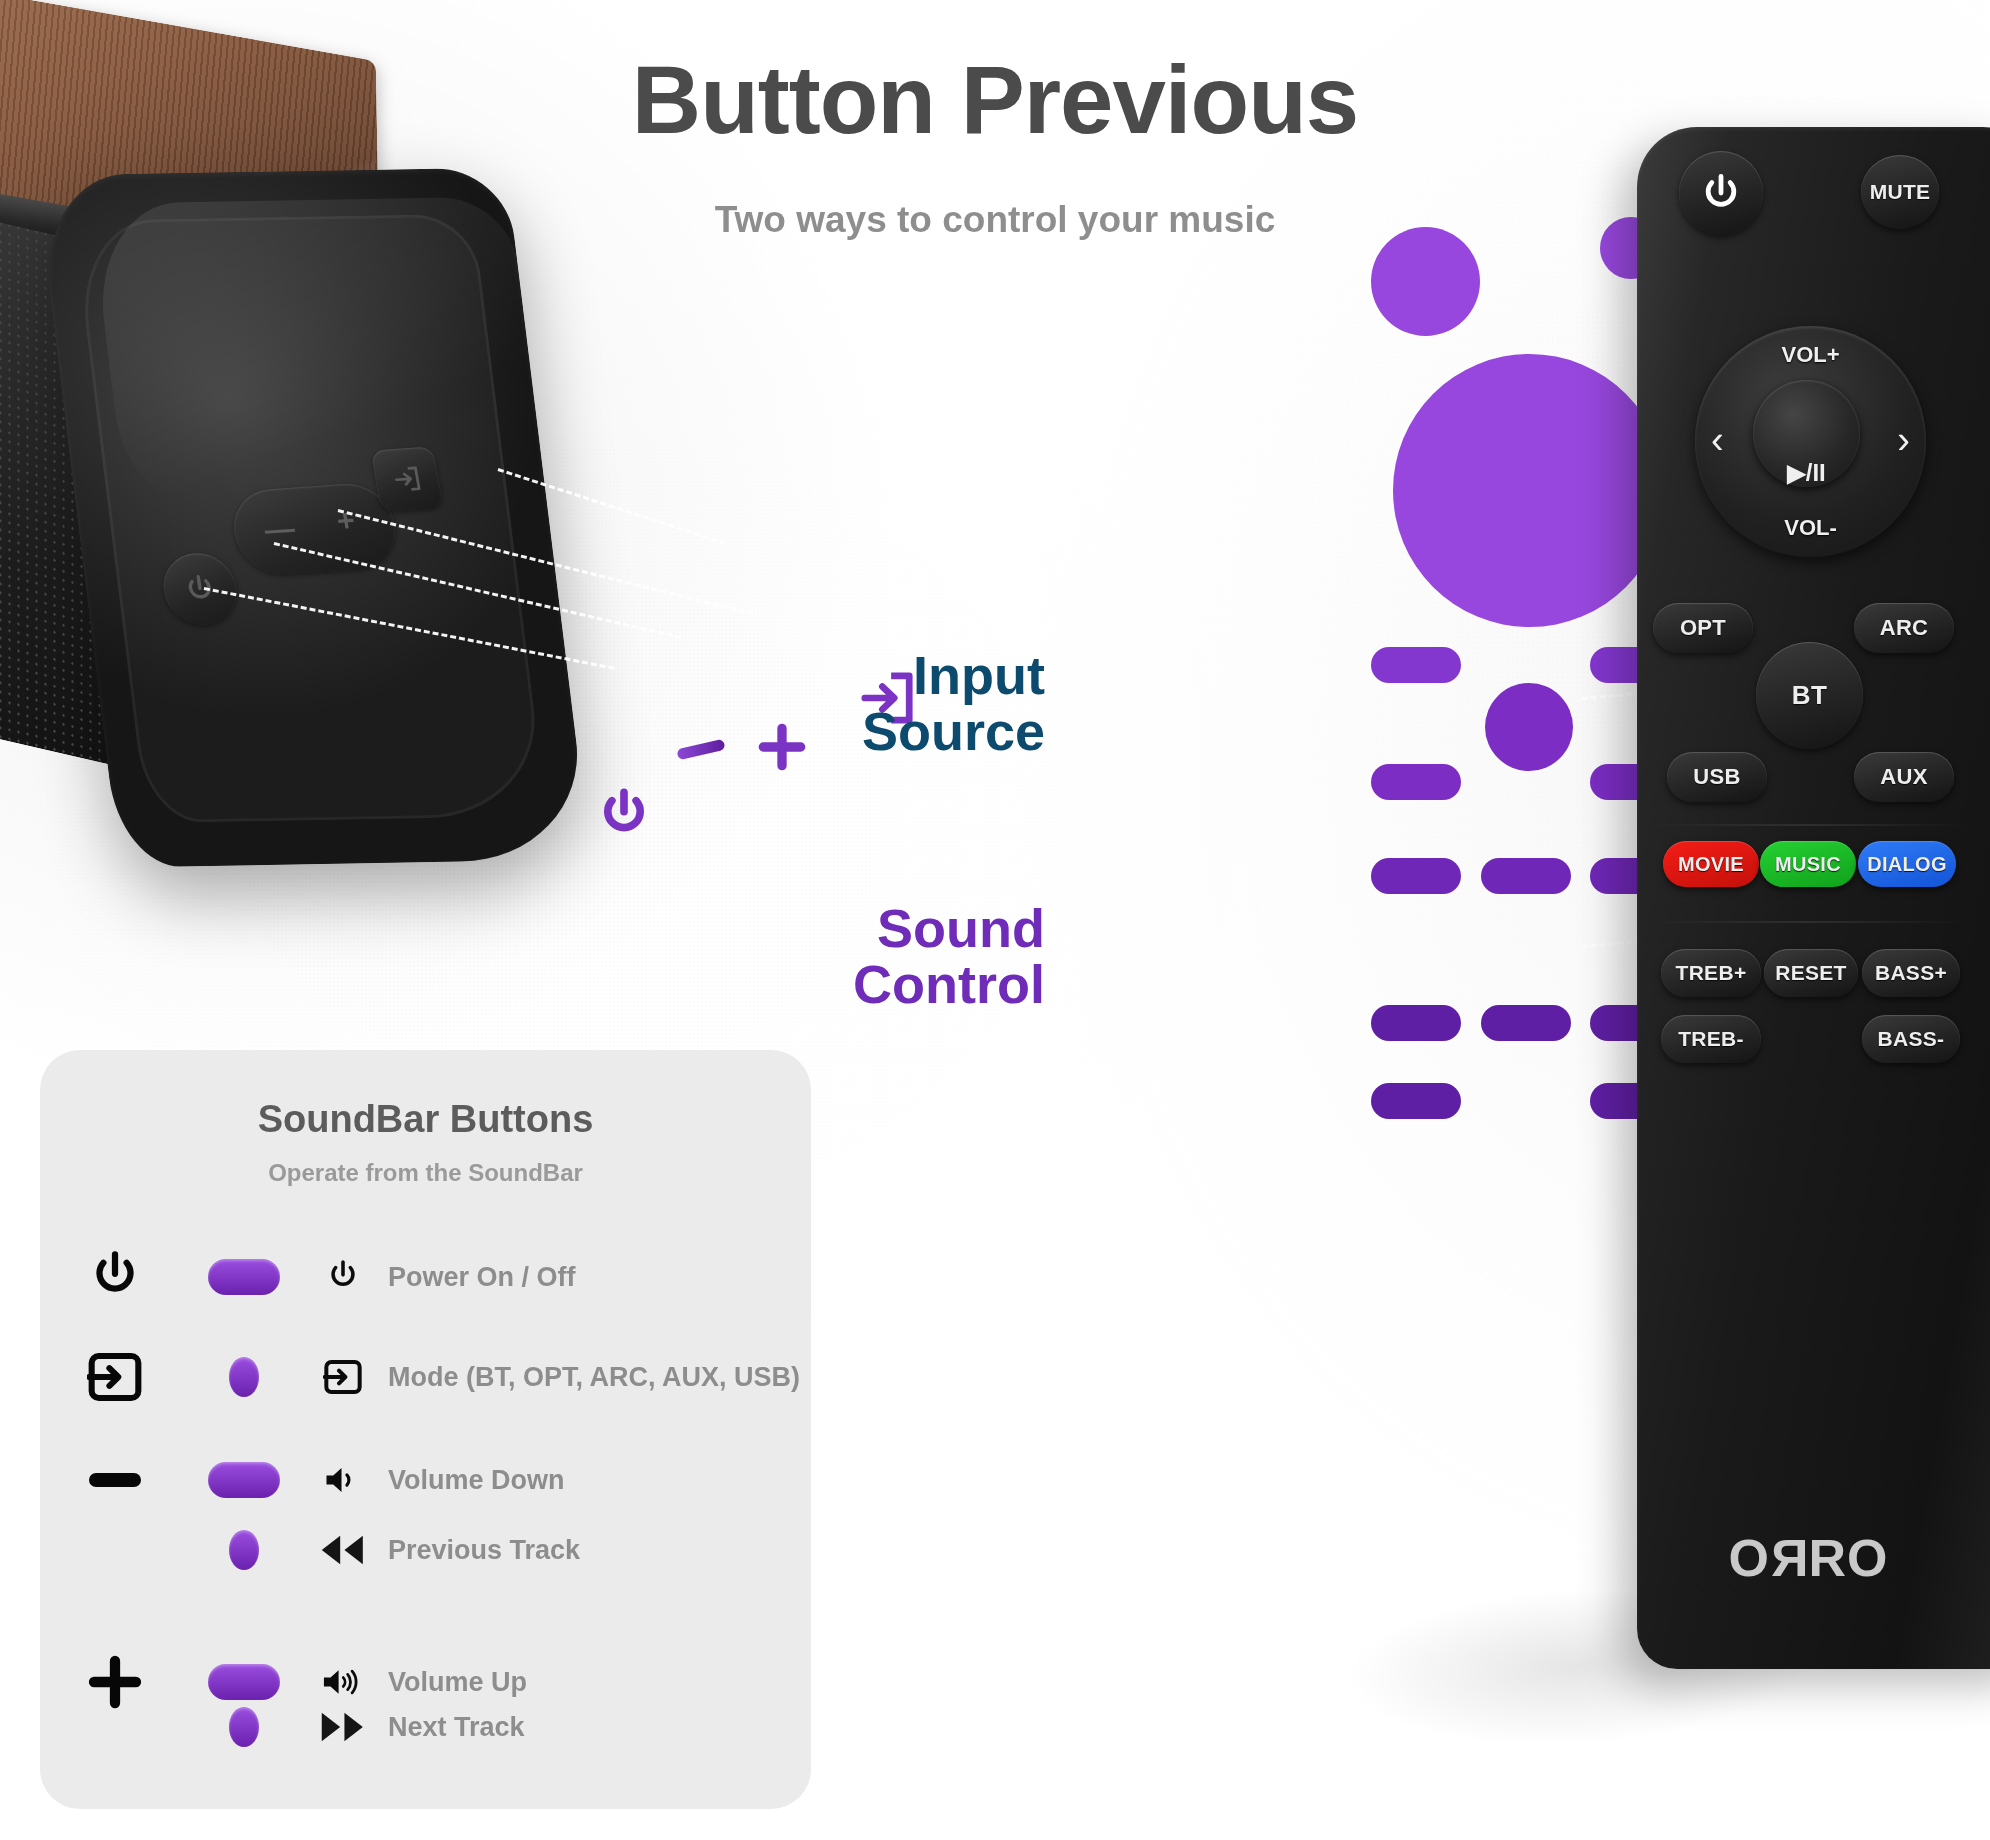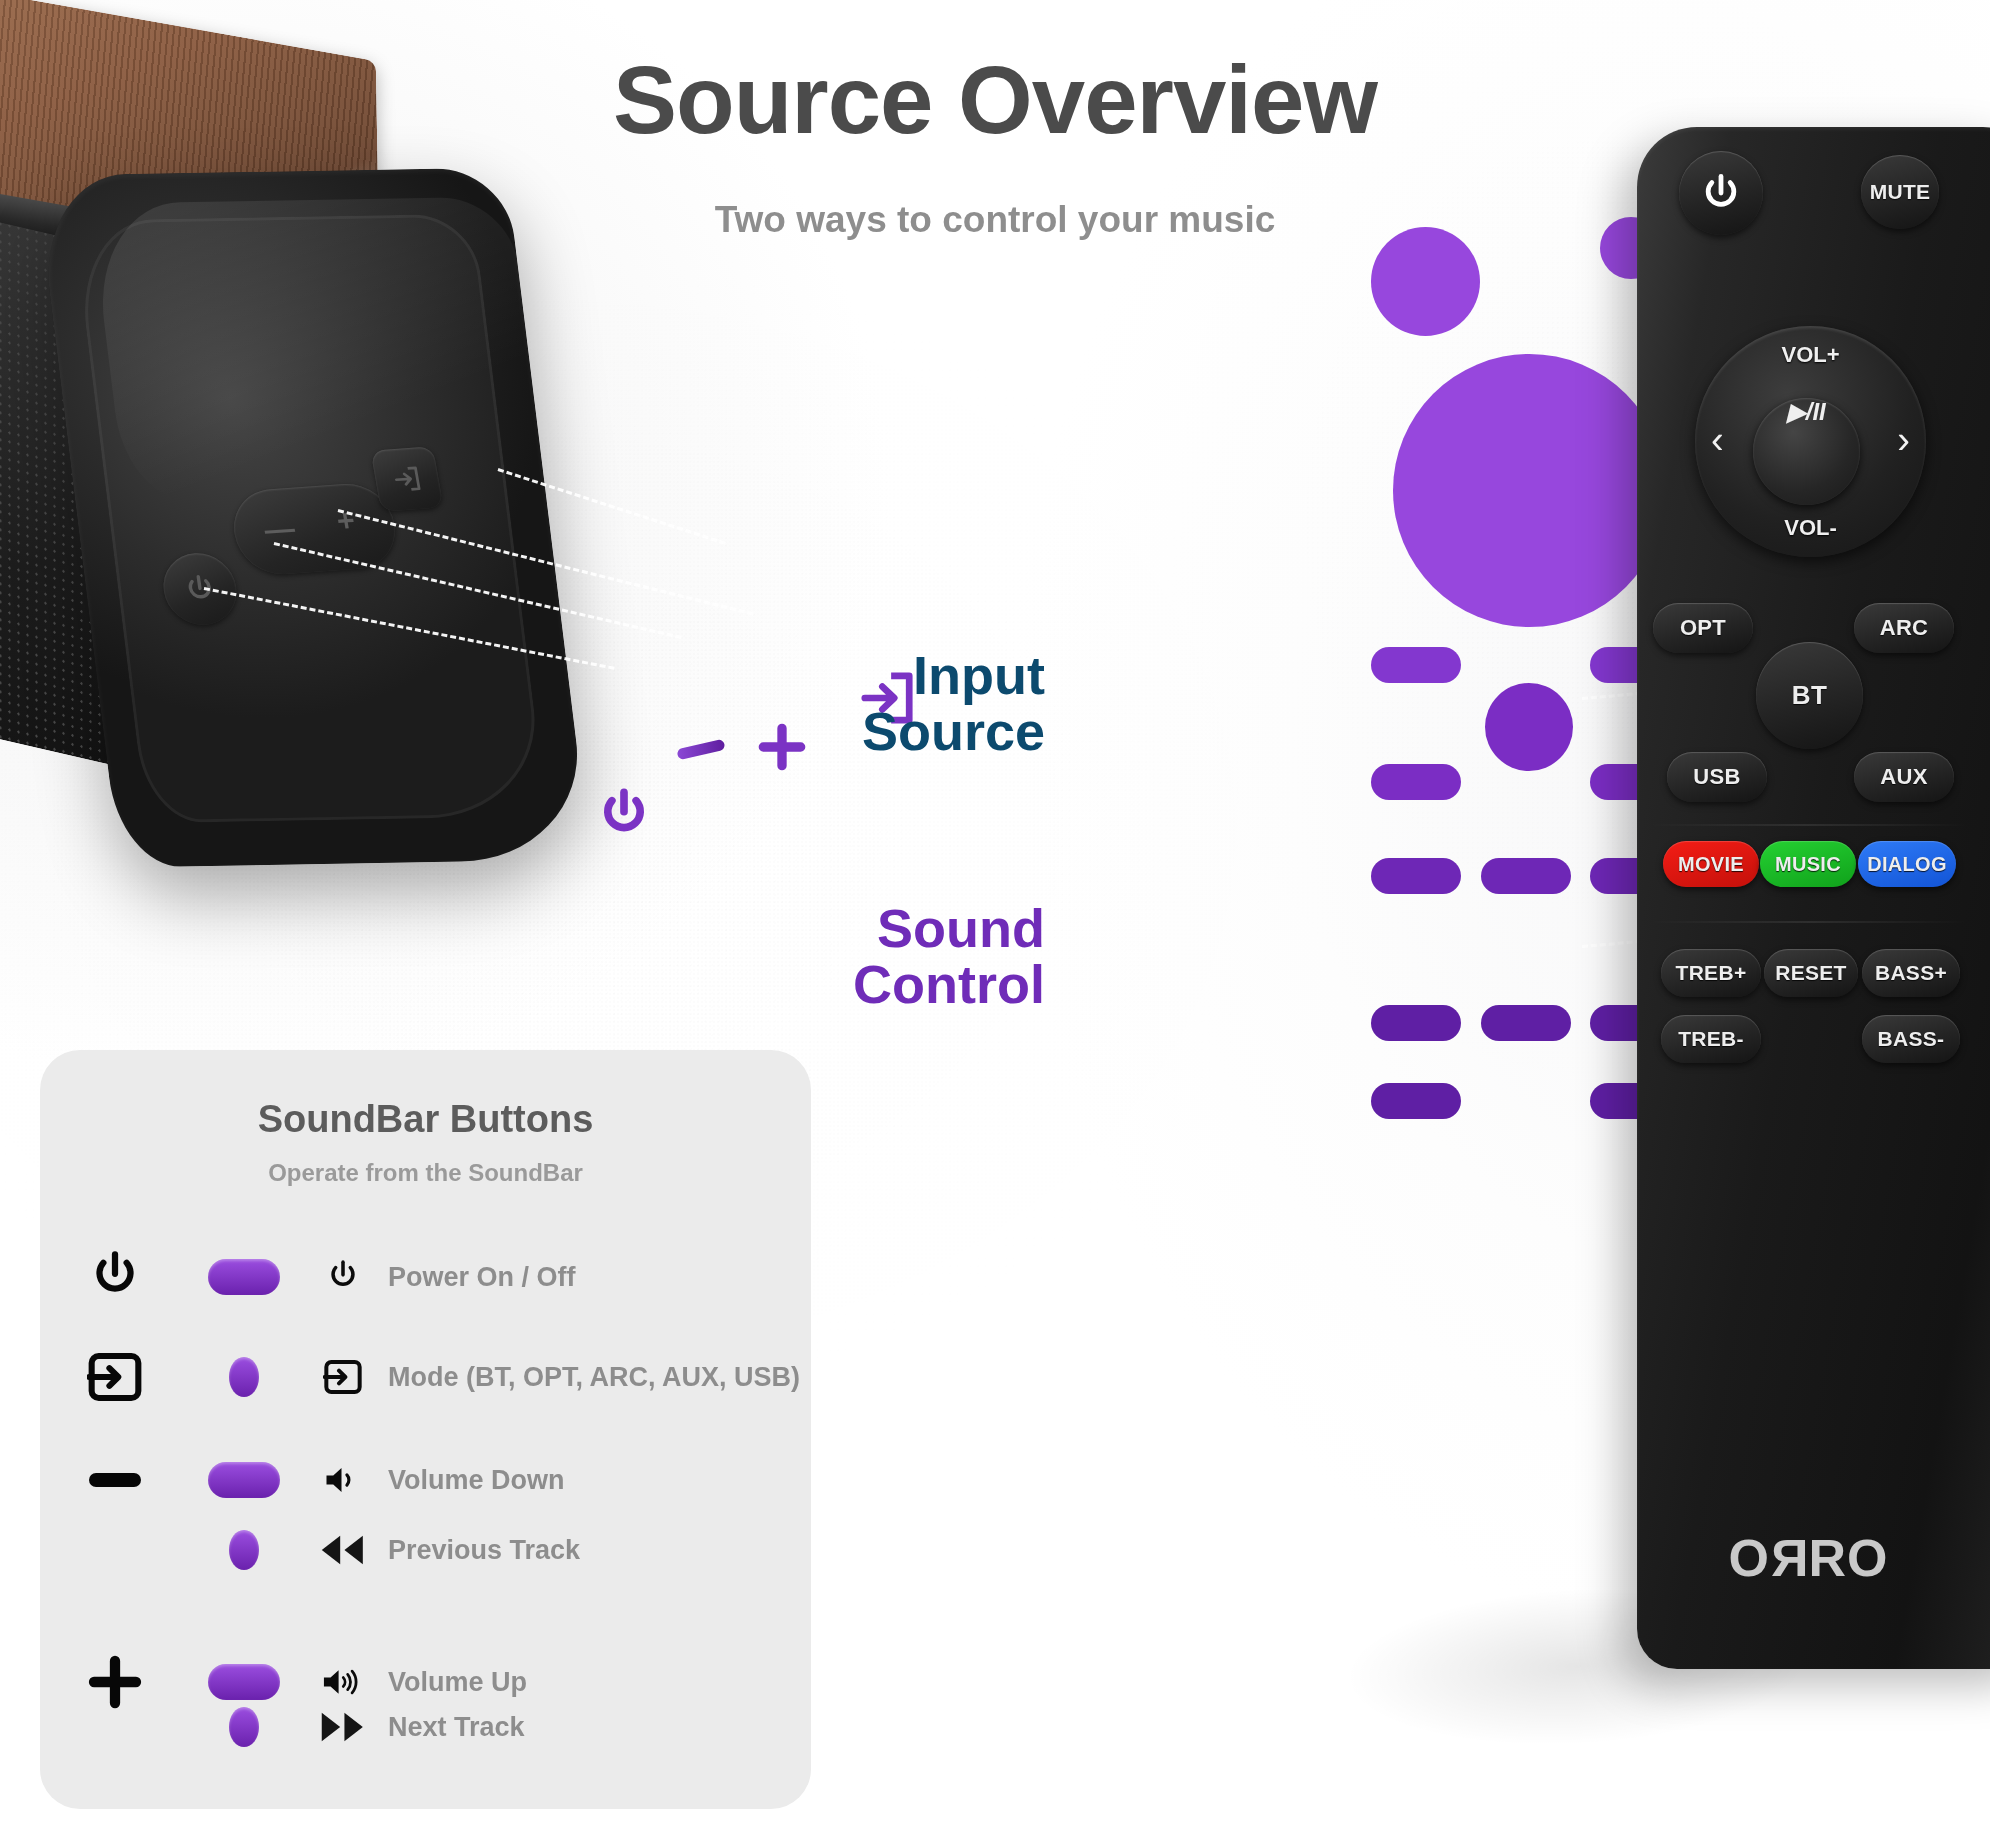--- a/index.html
+++ b/index.html
@@ -155,24 +155,24 @@
   .rbtn.green{background:linear-gradient(165deg,#25d132,#10a11b);}
   .rbtn.blue{background:linear-gradient(165deg,#2f7bf7,#1254d6);text-align:center;}
   .rbtn.redm{background:linear-gradient(165deg,#f41d16,#c4100a);}
 
   .navring{
     position:absolute;left:58px;top:199px;width:231px;height:231px;border-radius:50%;
     background:radial-gradient(circle at 40% 30%, #3d3d3d, #212121 58%, #151515 100%);
     box-shadow:inset 0 2px 3px rgba(255,255,255,.12), 0 5px 14px rgba(0,0,0,.6);
   }
   .navcenter{
-    position:absolute;left:58px;top:72px;width:107px;height:107px;border-radius:50%;
+    position:absolute;left:58px;top:54px;width:107px;height:107px;border-radius:50%;
     background:radial-gradient(circle at 38% 32%, #454545, #262626 60%, #191919);
     box-shadow:inset 0 1px 2px rgba(255,255,255,.16), 0 3px 8px rgba(0,0,0,.7);
-    display:flex;align-items:flex-start;justify-content:center;font-style:italic;
+    display:flex;align-items:flex-end;justify-content:center;
   }
   .navtxt{position:absolute;color:#f0f0f0;font-size:22px;font-weight:700;text-shadow:0 1px 2px #000;}
   .navarrow{position:absolute;color:#f2f2f2;font-size:38px;font-weight:400;line-height:1;}
   .divider{position:absolute;left:12px;width:319px;height:2px;background:linear-gradient(90deg,rgba(255,255,255,0),rgba(255,255,255,.09),rgba(255,255,255,0));}
 
   .logo{
     position:absolute;left:0;top:1401px;width:343px;text-align:center;
     color:#c9c9c9;font-size:52px;font-weight:800;letter-spacing:1px;
   }
   .logo .mirr{display:inline-block;transform:scaleX(-1);}
@@ -203,21 +203,21 @@
 </head>
 <body>
 
 <div id="stage">
 
   <div class="bg-left-glow"></div>
   <div class="bg-right-glow"></div>
   <div class="grain"></div>
   <div class="grain2"></div>
 
-  <div class="title">Source Overview</div>
+  <div class="title">Button Previous</div>
   <div class="subtitle">Two ways to control your music</div>
 
   <div class="soundbar">
     <div class="sb-wood"></div>
     <div class="sb-wood-edge"></div>
     <div class="sb-grille"></div>
     <div class="sb-body"></div>
     <div class="sb-panel"></div>
     <div class="sb-hlight"></div>
 

